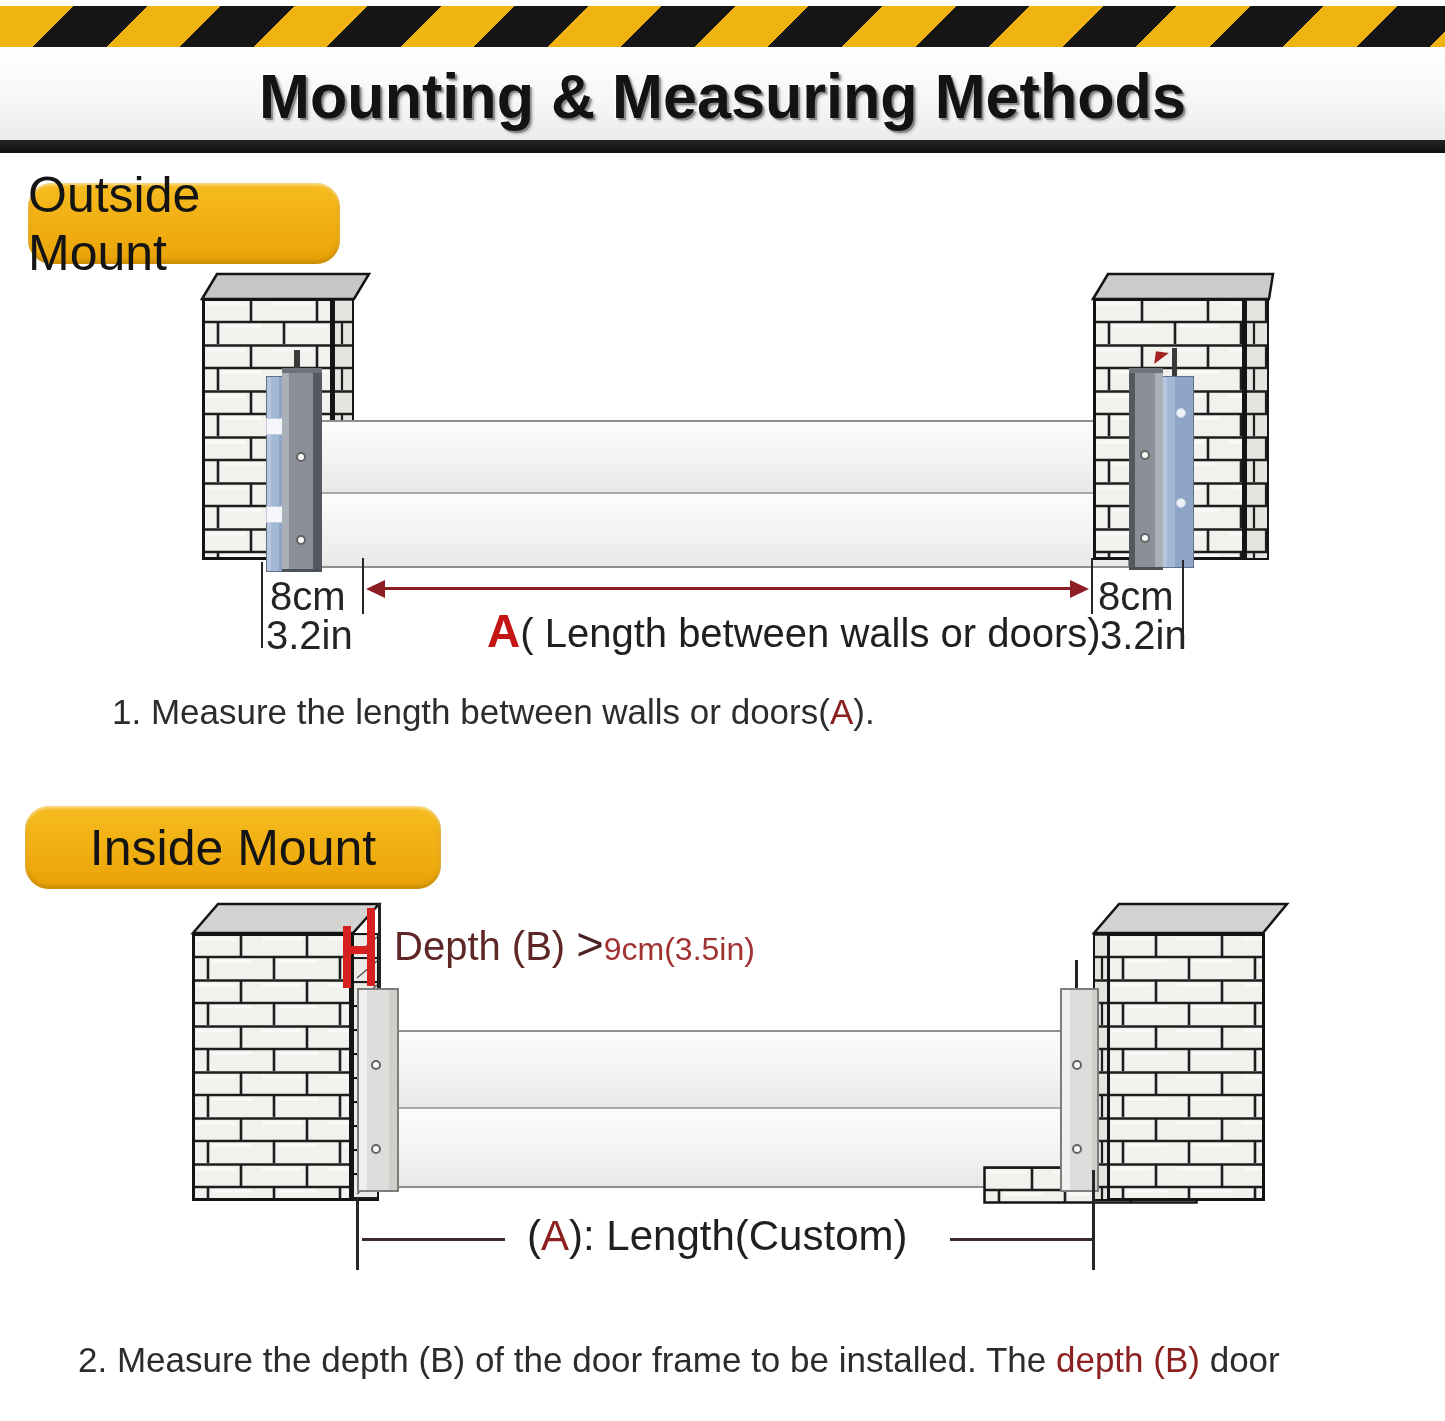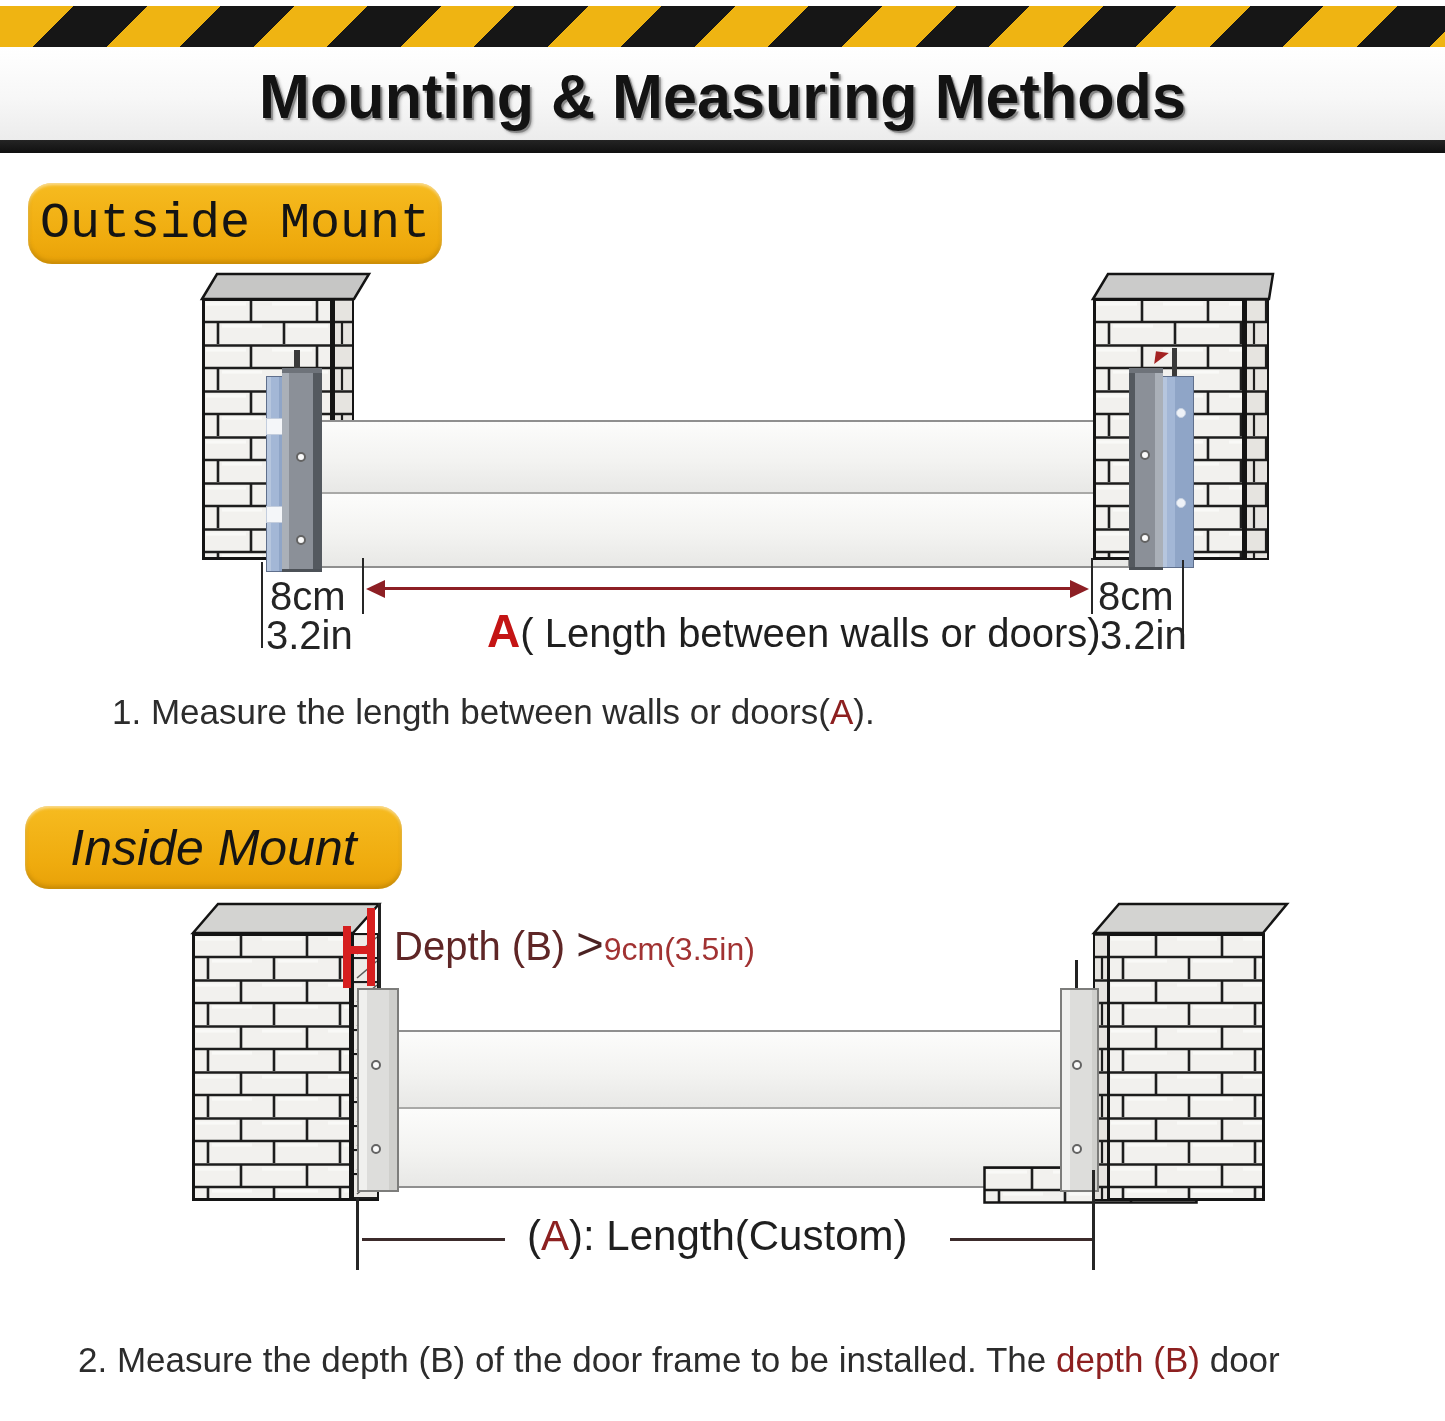--- a/index.html
+++ b/index.html
@@ -15,22 +15,22 @@
   .title-underbar{left:0;top:140px;width:1445px;height:13px;background:linear-gradient(180deg,#242424,#101010);}
   .page-title{left:0;top:52px;width:1445px;height:88px;display:flex;align-items:center;justify-content:center;
     font-size:63px;font-weight:bold;color:#131313;letter-spacing:0px;transform:scaleX(.97);
     text-shadow:2px 2px 0 rgba(0,0,0,.28), -1px -1px 0 rgba(255,255,255,.9), 3px 3px 3px rgba(0,0,0,.25);}
 
   
   .badge{display:flex;align-items:center;justify-content:center;border-radius:24px;
     background:linear-gradient(180deg,#f6bb20 0%,#efab0e 70%,#e8a108 100%);
     box-shadow:inset 0 -3px 4px rgba(160,110,0,.45), inset 0 2px 3px rgba(255,240,200,.7);
     color:#141414;font-size:50px;}
-  .badge-outside{left:28px;top:183px;width:414px;height:81px;font-family:Liberation Mono, monospace;}
-  .badge-inside{left:25px;top:806px;width:377px;height:83px;font-style:italic;}
+  .badge-outside{left:28px;top:183px;width:312px;height:81px;}
+  .badge-inside{left:25px;top:806px;width:416px;height:83px;}
 
   
   .face{display:block;}
   .blue-strip{background:linear-gradient(90deg,#b6c6de 0 4px,#a3b7d6 4px 12px,#8fa5c7 12px);border:1px solid #5f6f8c;}
   .clip{background:#f4f6f9;border:1px solid #c3cddd;}
   .bracket-l{background:linear-gradient(90deg,#aab0b8 0 7px,#8b9098 7px 31px,#54595f 31px);
     border-top:5px solid #6e737a;border-bottom:3px solid #4c5157;}
   .bracket-r{background:linear-gradient(90deg,#54595f 0 6px,#8b9098 6px 26px,#aab0b8 26px);
     border-top:5px solid #6e737a;border-bottom:3px solid #4c5157;}
   .channel{background:linear-gradient(90deg,#f0f0ee 0 8px,#dddddb 8px 30px,#cfcfcc 30px);border:2px solid #7d7d7b;}

